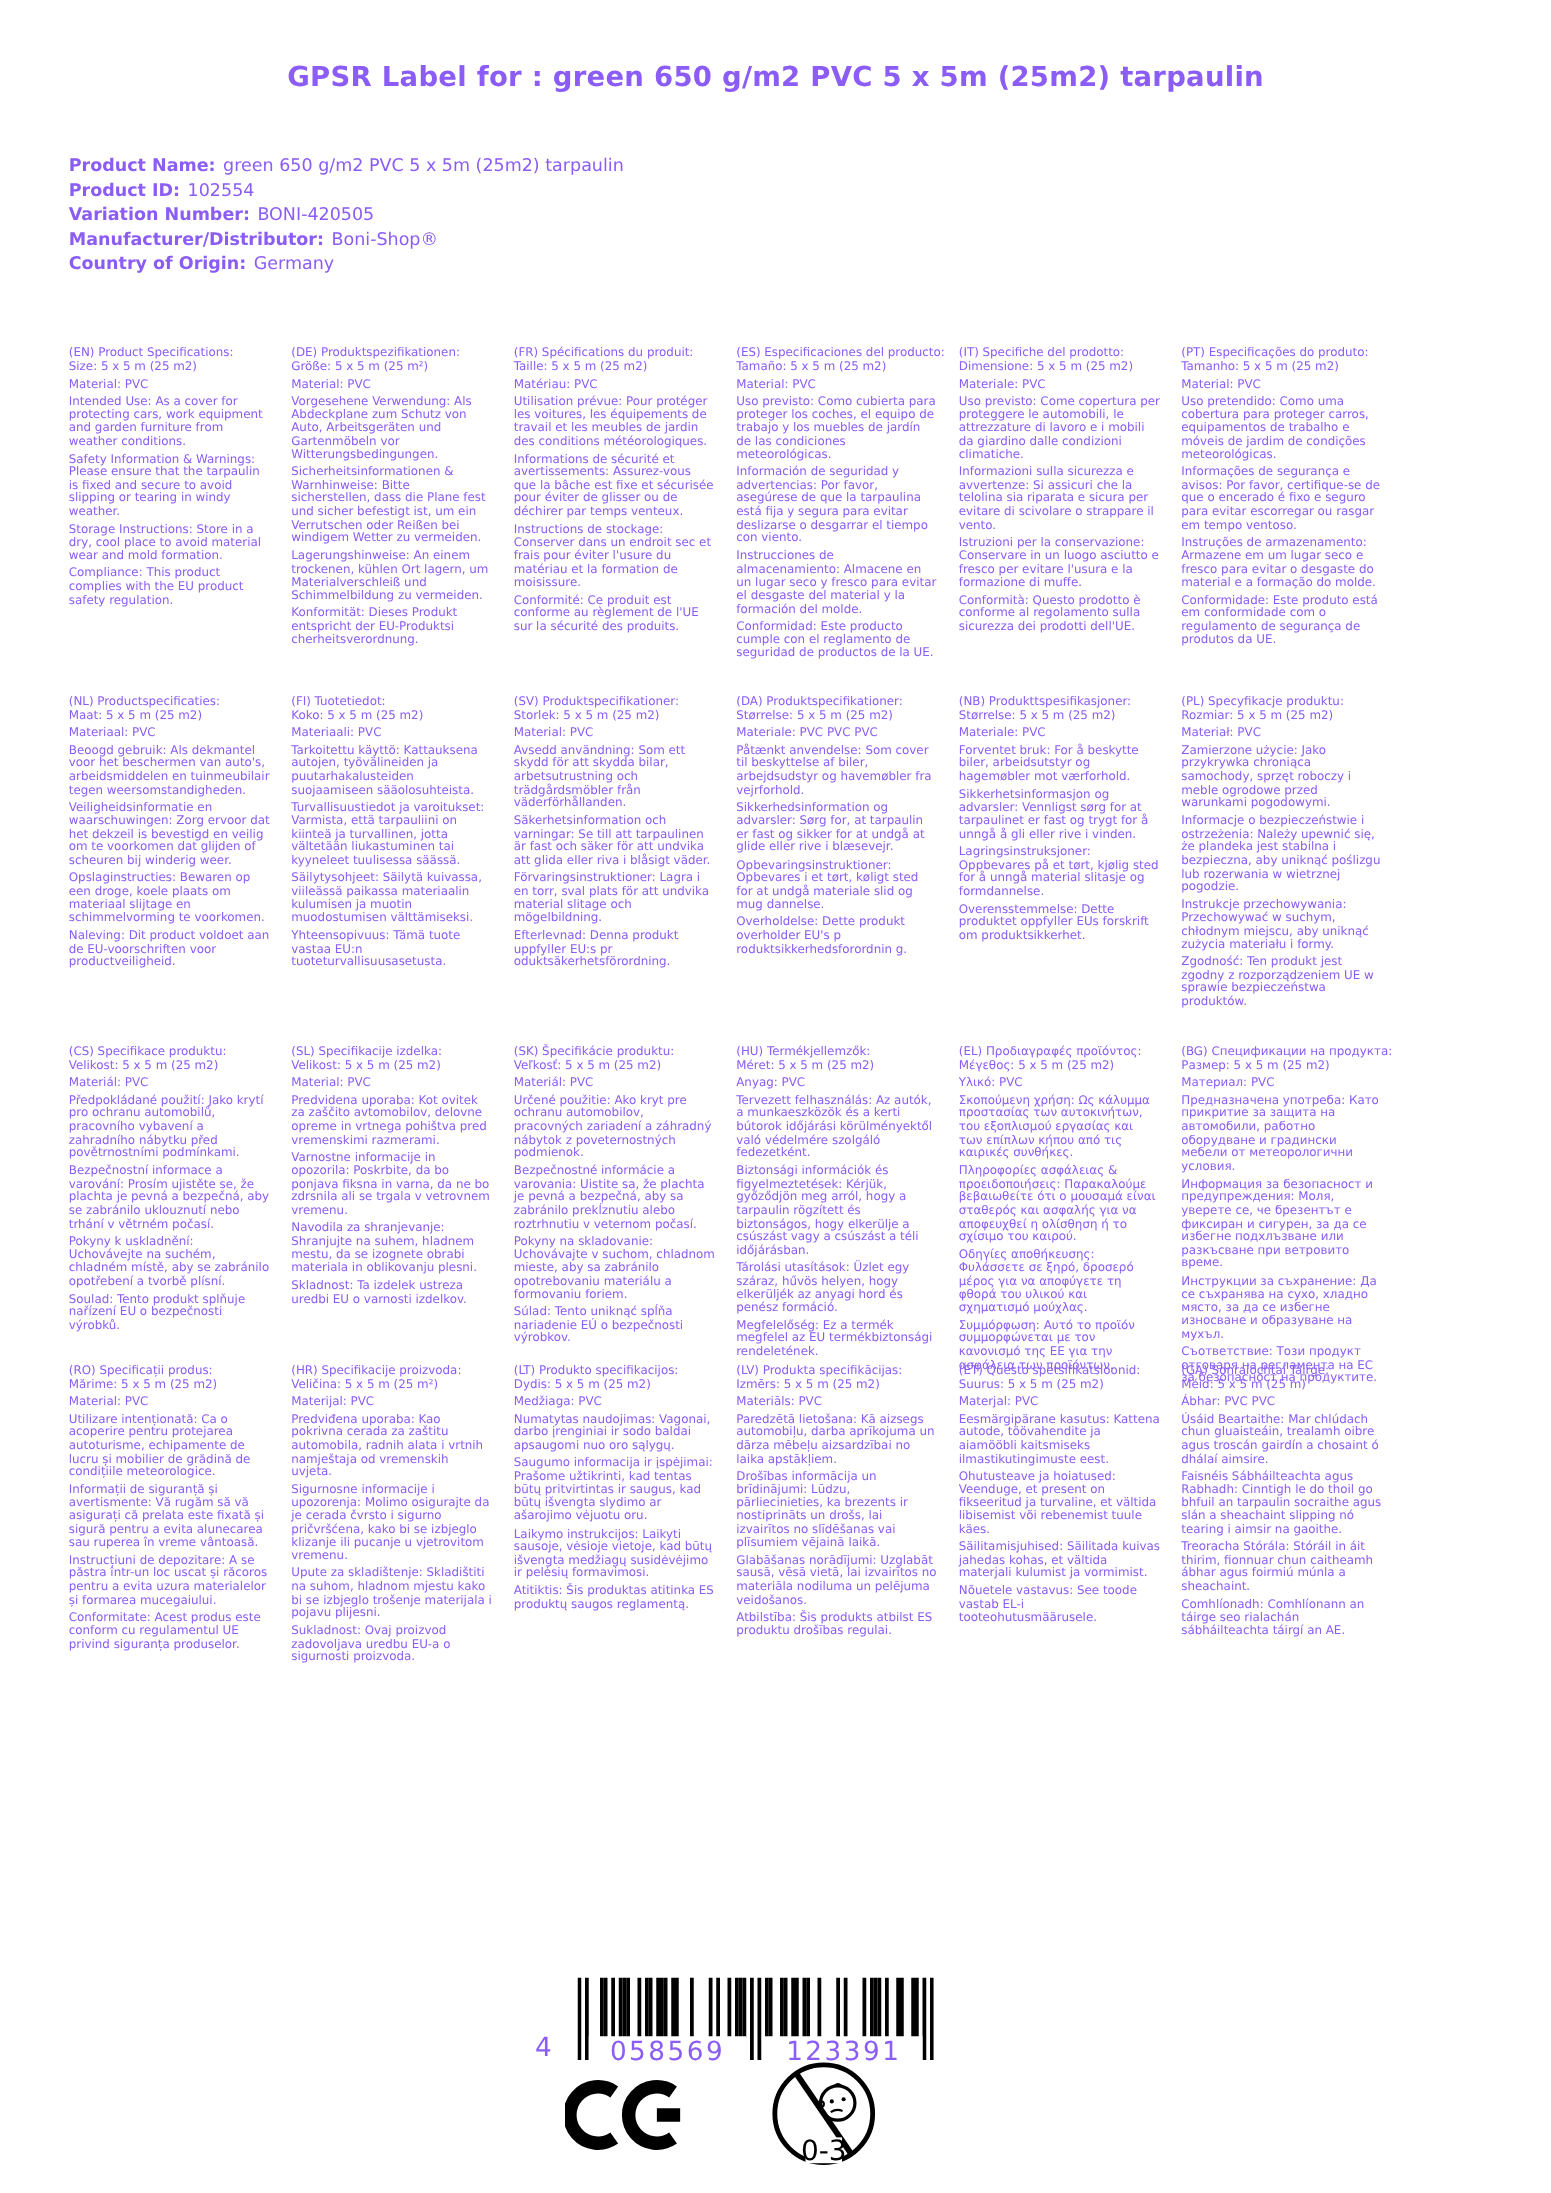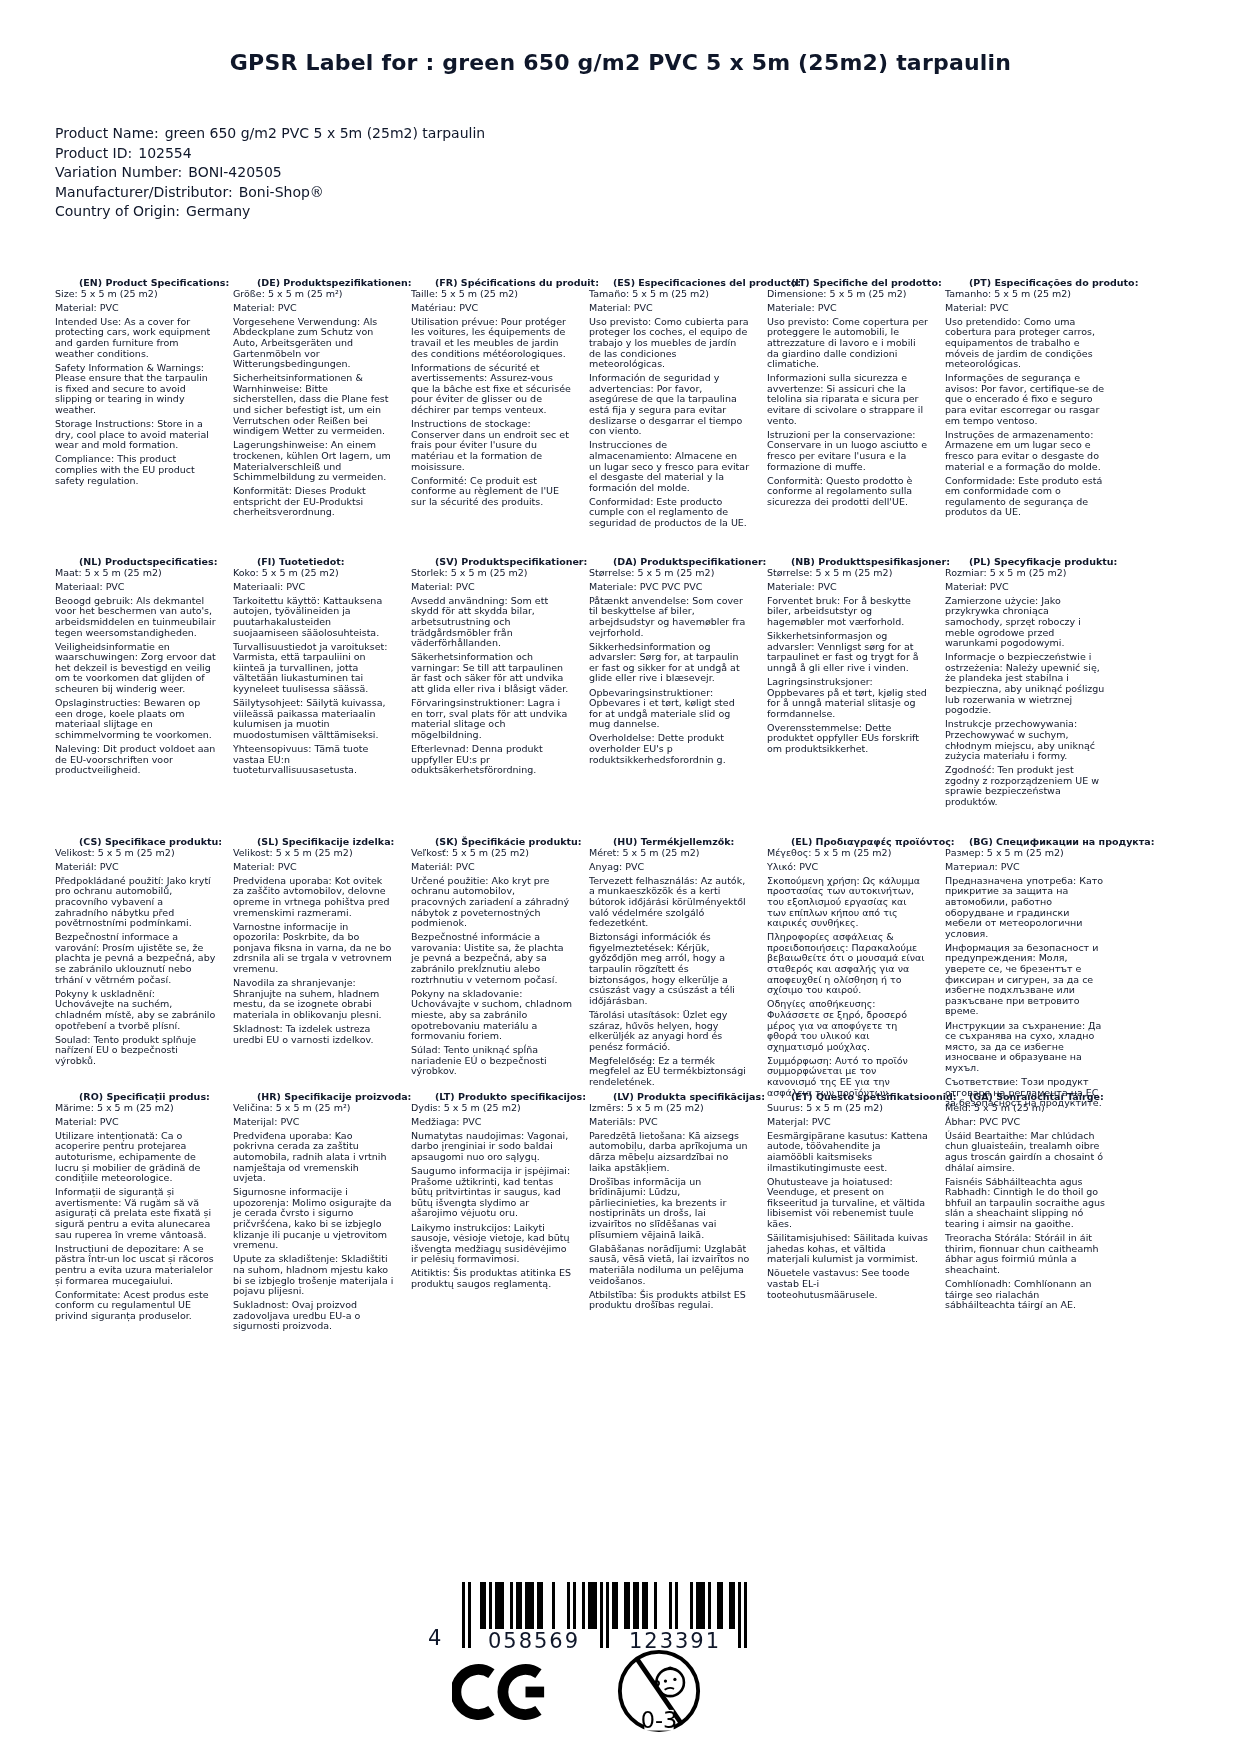--- a/index.html
+++ b/index.html
@@ -1,29 +1,29 @@
 <!DOCTYPE html>
 <html><head>
 <meta charset="utf-8">
 <style>
   html,body{margin:0;padding:0;background:#fff;}
-  .page{position:relative;width:1241px;height:1754px;background:#ffffff;color:#0f172a;
+  .page{position:relative;width:1241px;height:1754px;background:#ffffff;color:#8b5cf6;
         font-family:"DejaVu Sans","Liberation Sans",sans-serif;overflow:hidden;}
   .title{position:absolute;top:50px;left:0;width:100%;text-align:center;
          font-size:22px;font-weight:bold;letter-spacing:0.2px;}
   .product-info{position:absolute;left:55px;top:124px;font-size:14px;line-height:19.5px;}
   .pi-row{white-space:nowrap;}
-  .pi-label{font-weight:normal;}
+  .pi-label{font-weight:bold;}
   .pi-value{margin-left:6px;}
   .spec-grid{position:absolute;left:55px;top:278px;width:1051px;
              display:grid;grid-template-columns:repeat(6,161px);column-gap:17px;
              grid-template-rows:279px 280px 255px auto;
              font-size:9.5px;line-height:10.6px;}
   .spec-block{overflow:visible;}
-  .spec-header{font-weight:bold;white-space:nowrap;margin-left:24px;}
+  .spec-header{font-weight:normal;white-space:nowrap;}
   .spec-para{margin:0;}
   .spec-para + .spec-para{margin-top:3.5px;}
   .barcode-area{position:absolute;left:462px;top:1582px;width:285px;height:70px;}
   .barcode-area svg{position:absolute;left:0;top:0;}
   .bc-lead{position:absolute;left:-34px;top:44px;font-size:21px;}
   .bc-group{position:absolute;top:47px;width:126px;text-align:center;font-size:21px;
             letter-spacing:2px;background:#fff;}
   .bc-left{left:9px;}
   .bc-right{left:150px;}
   .marks{position:absolute;left:0;top:0;}

